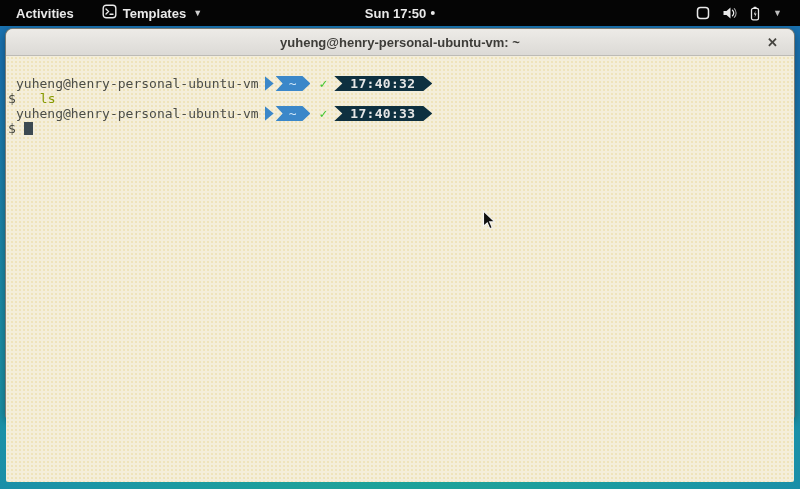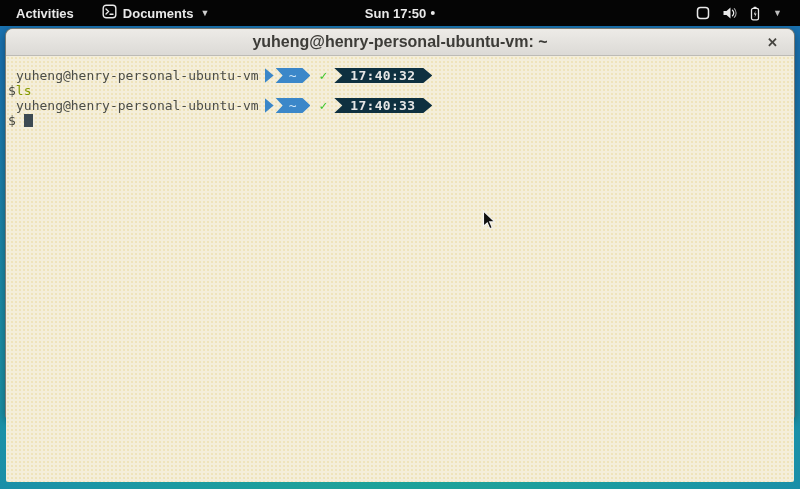--- a/index.html
+++ b/index.html
@@ -19,43 +19,43 @@
   .sysicons svg{display:block;}
   .sys-chev{font-size:9px;color:#bdbdbd;}
 
   
   .window{position:absolute;left:5px;top:28px;width:790px;height:390px;
     border:1px solid rgba(20,30,35,.55);border-radius:8px 8px 2px 2px;
     box-shadow:0 3px 10px rgba(0,0,0,.35);background:#f4eeda;box-sizing:border-box;}
   .titlebar{height:26px;background:linear-gradient(#edebe7,#dcdad6);
     border-bottom:1px solid #bdbbb6;border-radius:7px 7px 0 0;position:relative;
     display:flex;align-items:center;justify-content:center;}
-  .title{font-size:16px;font-weight:700;color:#3d3c38;text-align:right;}
+  .title{font-size:13px;font-weight:700;color:#3d3c38;text-align:right;}
   .closebtn{position:absolute;right:12px;top:0;height:26px;display:flex;align-items:center;
     color:#45443f;font-size:13px;font-weight:700;cursor:pointer;padding:0 4px;}
 
   .content{position:relative;height:426px;background-color:#f4eeda;
     background-image:radial-gradient(rgba(226,200,110,.28) 1px, transparent 1px);
     background-size:4px 4px;border-radius:0 0 2px 2px;
     font-family:"DejaVu Sans Mono", monospace;font-size:13px;color:#474a44;
-    padding:12px 2px 0 2px;box-sizing:border-box;overflow:hidden;}
+    padding:20px 2px 0 2px;box-sizing:border-box;overflow:hidden;}
   .line{height:15px;line-height:15px;white-space:pre;}
   .prompt-line{display:flex;align-items:center;}
   .user{color:#4b4d47;margin-left:8px;}
   .pl-tri{width:9px;height:15px;background:#3b87c9;margin-left:6px;flex:none;
     clip-path:polygon(0 0,100% 50%,0 100%);}
   .pl-blue{height:15px;line-height:15px;background:#3b87c9;color:#cfe6f7;margin-left:2px;flex:none;
     padding:0 14px 0 13px;
     clip-path:polygon(0 0, calc(100% - 8px) 0, 100% 50%, calc(100% - 8px) 100%, 0 100%, 7px 50%);}
   .check{color:#3ec62c;font-weight:700;margin-left:9px;flex:none;}
   .pl-dark{height:15px;line-height:15px;background:#0e3040;color:#e5e5e5;margin-left:7px;flex:none;
     padding:0 17px 0 16px;font-weight:700;letter-spacing:.3px;
     clip-path:polygon(0 0, calc(100% - 9px) 0, 100% 50%, calc(100% - 9px) 100%, 0 100%, 8px 50%);}
   .dollar{color:#45473f;}
-  .cmd{color:#859900;margin-left:0;}
+  .cmd{color:#859900;margin-left:24px;}
   .dirs{color:#2aa198;}
   .cursor-block{display:inline-block;width:9px;height:13px;background:#3d4a52;
     margin-left:8px;vertical-align:-2px;}
 
   .mouse{position:absolute;left:482px;top:210px;z-index:9;pointer-events:none;}
 </style>
 </head>
 <body>
 
 <div class="screen">
@@ -63,21 +63,21 @@
   <div class="topbar">
     <div class="activities">Activities</div>
     <div class="appmenu">
       <span>
         <svg width="15" height="15" viewBox="0 0 15 15">
           <rect x="1.2" y="1.2" width="12.6" height="12.6" rx="3" fill="none" stroke="#e9e9e9" stroke-width="1.4"></rect>
           <path d="M4 5 L6.5 7.5 L4 10" fill="none" stroke="#e9e9e9" stroke-width="1.4" stroke-linecap="round"></path>
           <line x1="8" y1="10.2" x2="11" y2="10.2" stroke="#e9e9e9" stroke-width="1.4" stroke-linecap="round"></line>
         </svg>
       </span>
-      <span>Documents</span>
+      <span>Templates</span>
       <span class="chev">▼</span>
     </div>
     <div class="clock">
       <span>Sun 17:50</span>
       <span class="dot"></span>
     </div>
     <div class="sysicons">
       <span>
         <svg width="14" height="14" viewBox="0 0 14 14">
           <rect x="1.5" y="1.5" width="11" height="11" rx="3" fill="none" stroke="#e9e9e9" stroke-width="1.5"></rect>

